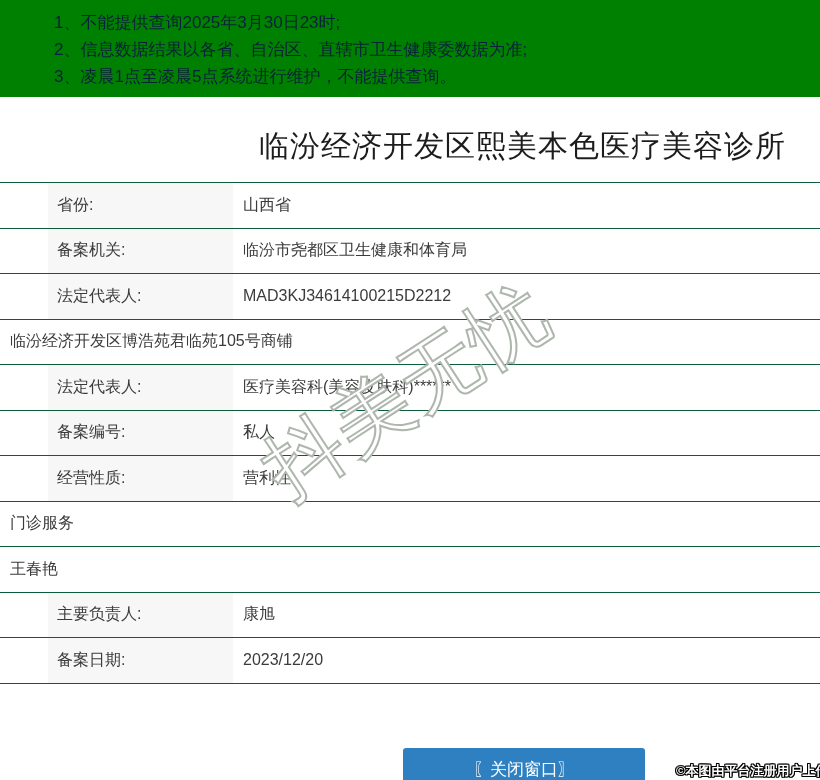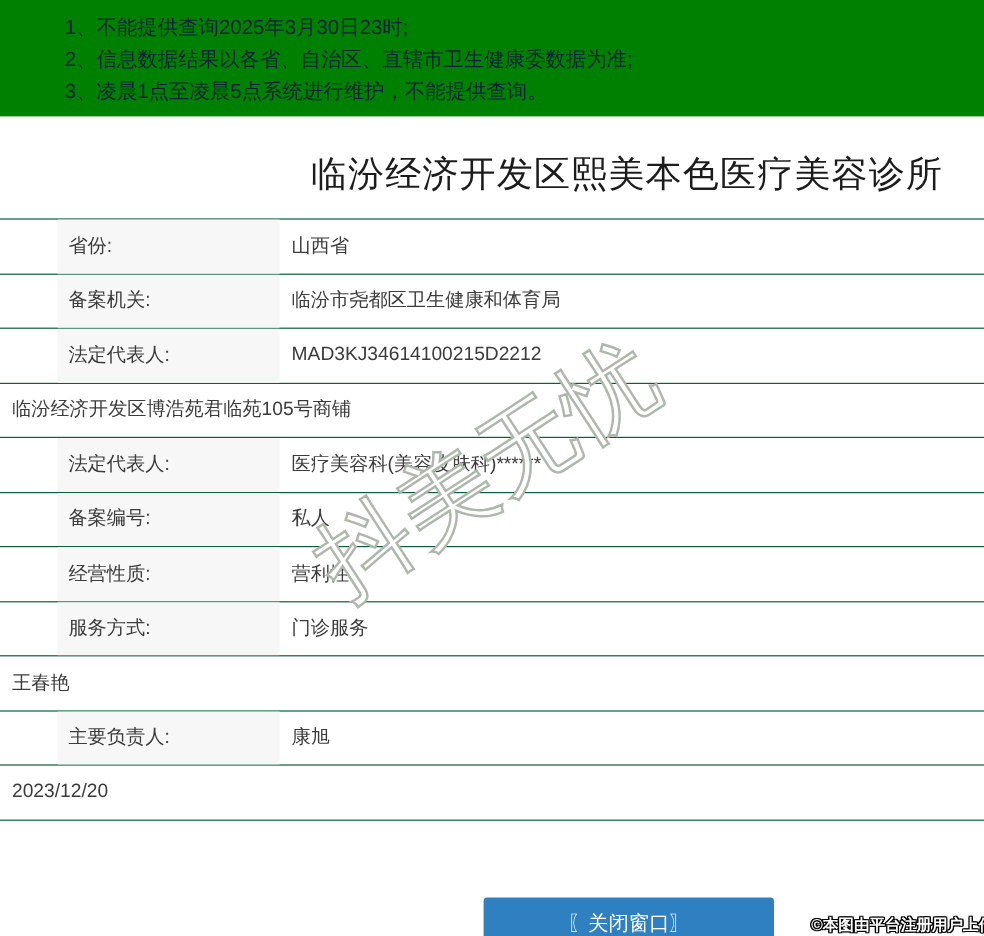--- a/index.html
+++ b/index.html
@@ -87,31 +87,31 @@
     </div>
     <div class="row">
       <div class="row-label">备案编号:</div>
       <div class="row-value">私人</div>
     </div>
     <div class="row">
       <div class="row-label">经营性质:</div>
       <div class="row-value">营利性</div>
     </div>
     <div class="row">
-      <div class="row-label">服务方式:</div>
       <div class="row-value">门诊服务</div>
     </div>
     <div class="row">
       <div class="row-value">王春艳</div>
     </div>
     <div class="row">
       <div class="row-label">主要负责人:</div>
       <div class="row-value">康旭</div>
     </div>
     <div class="row">
+      <div class="row-label">备案日期:</div>
       <div class="row-value">2023/12/20</div>
     </div>
   </div>
 
   <button class="close-btn">〖关闭窗口〗</button>
 
 </div>
 
 <div class="wm-diagonal">抖美无忧</div>
 <div class="wm-bottom">©本图由平台注册用户上传</div>

